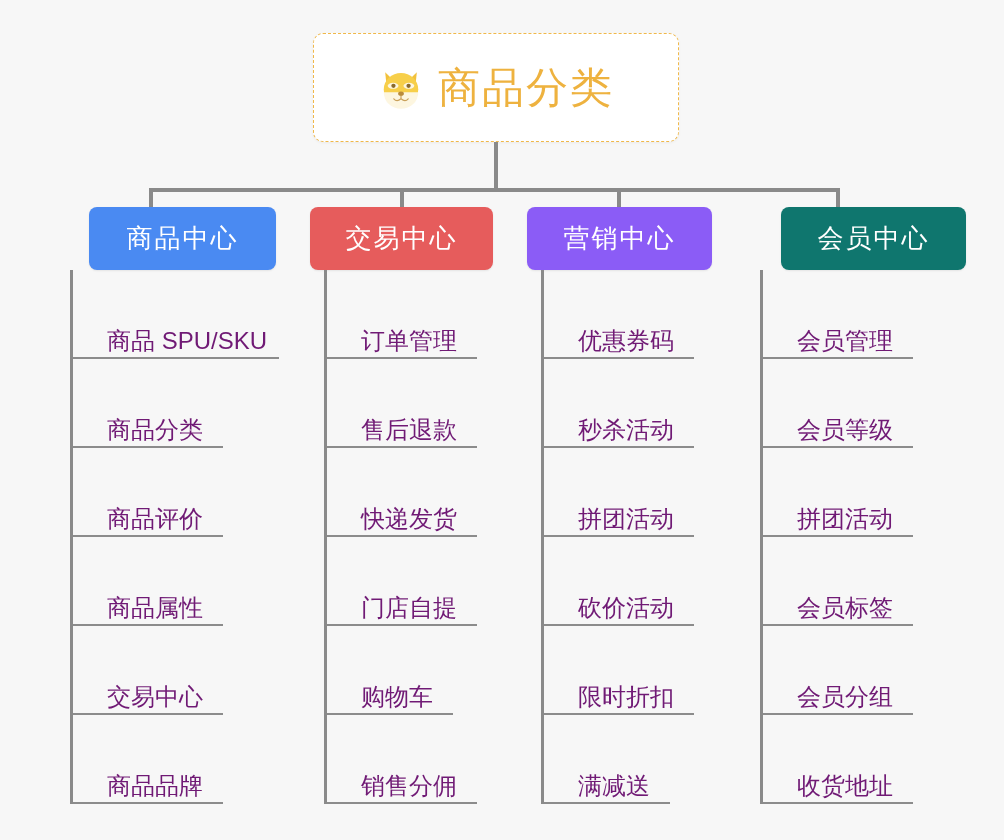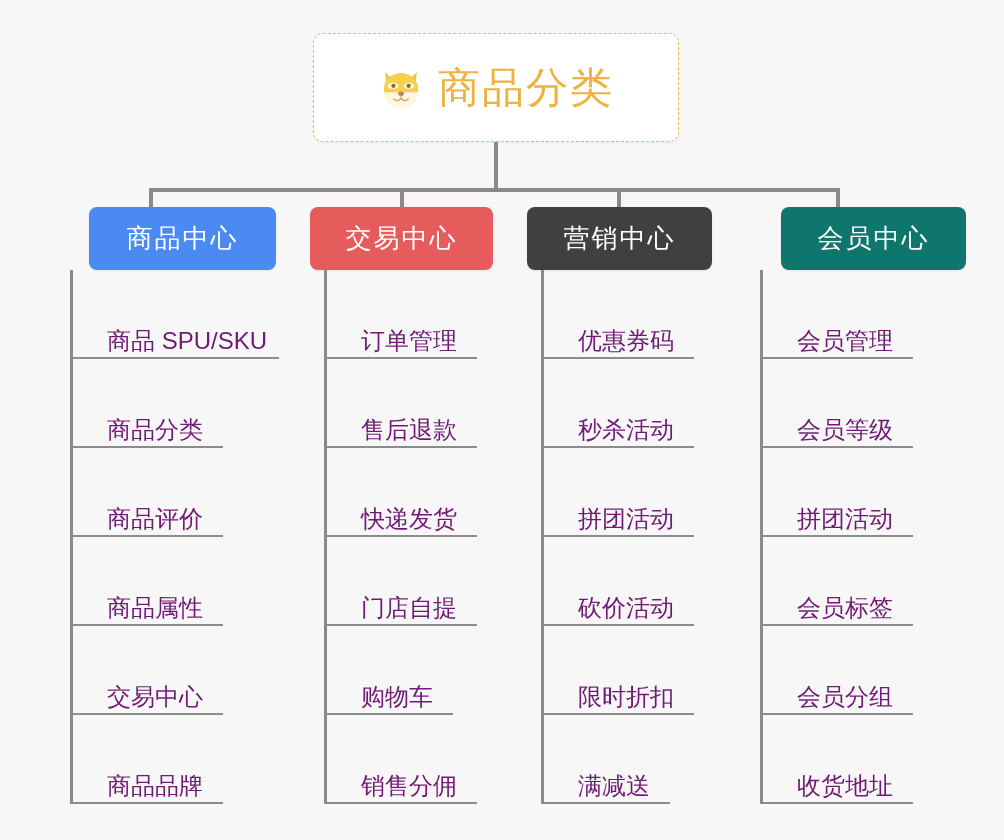--- a/index.html
+++ b/index.html
@@ -229,21 +229,21 @@
         <span class="leaf-label">购物车</span>
       </div>
       <div class="leaf-item">
         <span class="leaf-underline" style="width: 150px;"></span>
         <span class="leaf-label">销售分佣</span>
       </div>
     </div>
   </div>
 
   <div class="branch branch-3">
-    <div class="branch-head" style="background: #404040;">
+    <div class="branch-head" style="background: #8b5cf6;">
       <span>营销中心</span>
     </div>
     <div class="leaf-list">
       <div class="leaf-item">
         <span class="leaf-underline" style="width: 150px;"></span>
         <span class="leaf-label">优惠券码</span>
       </div>
       <div class="leaf-item">
         <span class="leaf-underline" style="width: 150px;"></span>
         <span class="leaf-label">秒杀活动</span>

